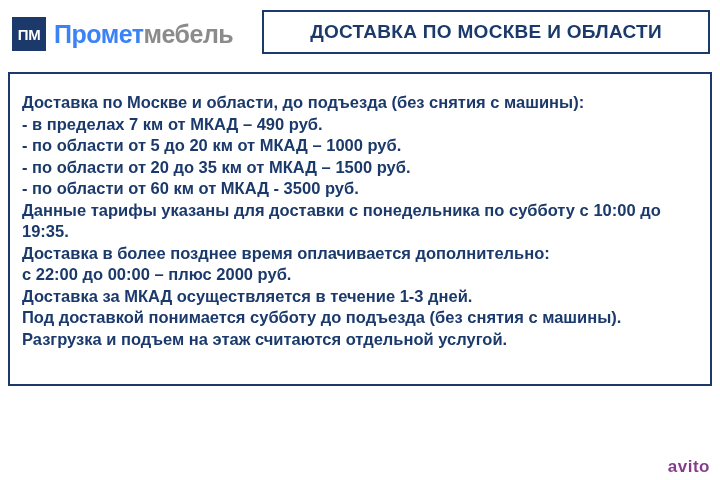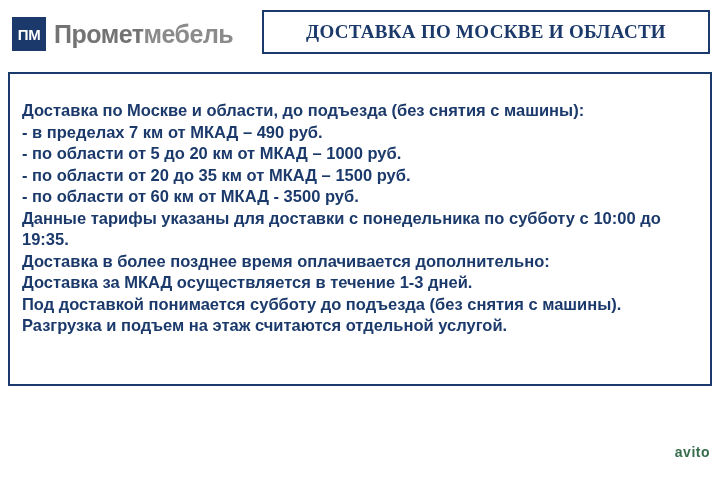--- a/index.html
+++ b/index.html
@@ -62,79 +62,78 @@
   }
   .logo-text {
     margin-left: 8px;
     font-size: 25px;
     font-weight: bold;
     letter-spacing: -0.5px;
     line-height: 1;
     white-space: nowrap;
   }
   .logo-text .part-dark {
-    color: #737373;
+    color: #3b82f6;
   }
   .logo-text .part-grey {
     color: #8b8b8b;
     font-weight: bold;
     margin-top: 21px;
   }
 
   .title-box {
     position: absolute;
     left: 262px;
     top: 10px;
     width: 448px;
     height: 44px;
     border: 2px solid #1b3a6b;
     display: flex;
     align-items: center;
     justify-content: center;
     box-sizing: border-box;
-    font-family: Liberation Serif, serif;
   }
   .title-box .title-text {
     color: #1b3a6b;
     font-size: 19px;
     font-weight: bold;
     letter-spacing: 0.3px;
     white-space: nowrap;
   }
 
   
   .content-box {
     position: absolute;
     left: 8px;
     top: 72px;
     width: 704px;
     height: 314px;
     border: 2px solid #1b3a6b;
     box-sizing: border-box;
-    padding: 26px 12px 6px 12px;
+    padding: 18px 12px 6px 12px;
     overflow: hidden;
   }
   .line {
     color: #1b3a6b;
     font-size: 16.5px;
     line-height: 21.5px;
     white-space: pre-wrap;
     font-family: "Liberation Sans", sans-serif;
   }
   .line.bold {
     font-weight: bold;
   }
 
   
   .watermark {
     position: absolute;
     right: 10px;
-    bottom: 20px;
-    font-size: 14px;
-    color: #14532d;
+    bottom: 3px;
+    font-size: 17px;
+    color: #701a75;
     font-weight: bold;
     letter-spacing: 0.5px;
     opacity: 0.85;
     pointer-events: none;
   }
 </style>
 </head>
 <body>
 
 <div class="page">
@@ -158,20 +157,21 @@
 
   <div class="content-box">
     <div id="lines-host">
         <div class="line bold">Доставка по Москве и области, до подъезда (без снятия с машины):</div>
         <div class="line bold">- в пределах 7 км от МКАД – 490 руб.</div>
         <div class="line bold">- по области от 5 до 20 км от МКАД – 1000 руб.</div>
         <div class="line bold">- по области от 20 до 35 км от МКАД – 1500 руб.</div>
         <div class="line bold">- по области от 60 км от МКАД - 3500 руб.</div>
         <div class="line bold">Данные тарифы указаны для доставки с понедельника по субботу с 10:00 до 19:35.</div>
         <div class="line bold">Доставка в более позднее время оплачивается дополнительно:</div>
+        <div class="line bold">с 22:00 до 00:00 – плюс 2000 руб.</div>
         <div class="line bold">Доставка за МКАД осуществляется в течение 1-3 дней.</div>
         <div class="line bold">Под доставкой понимается субботу до подъезда (без снятия с машины). Разгрузка и подъем на этаж считаются отдельной услугой.</div>
       </div>
   </div>
 
   <div class="watermark">avito</div>
 
 </div>
 
 </body></html>

